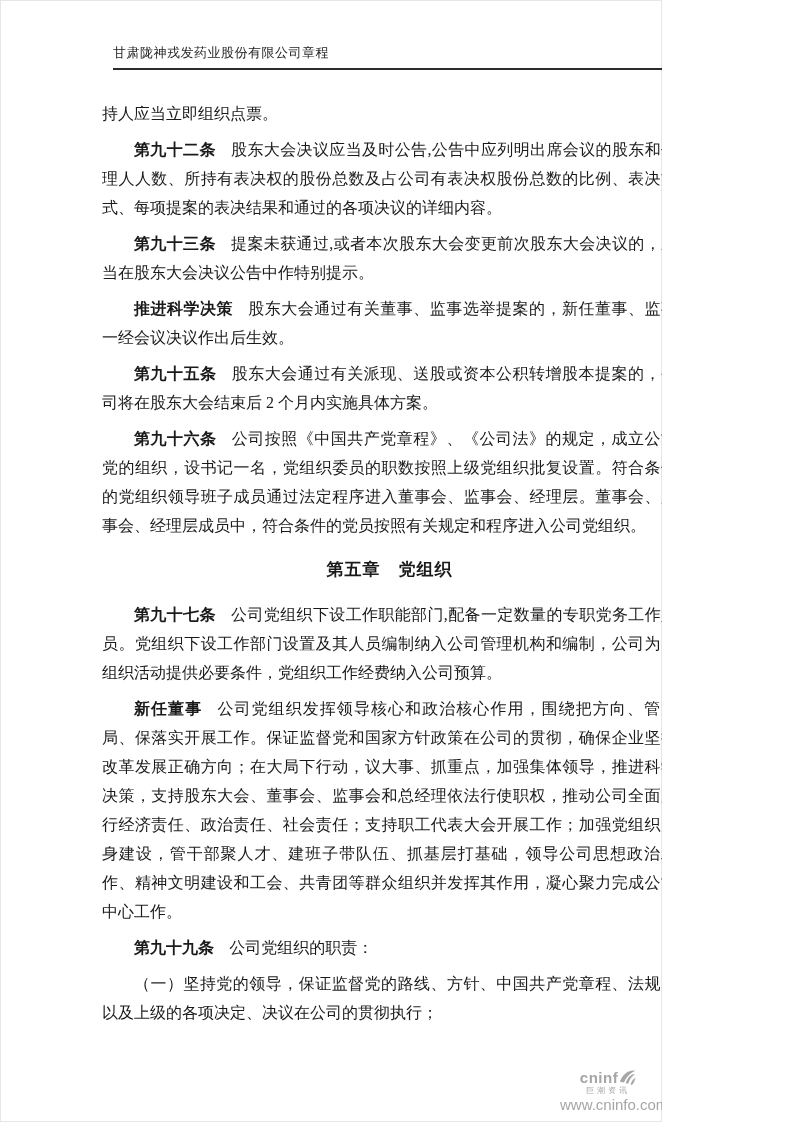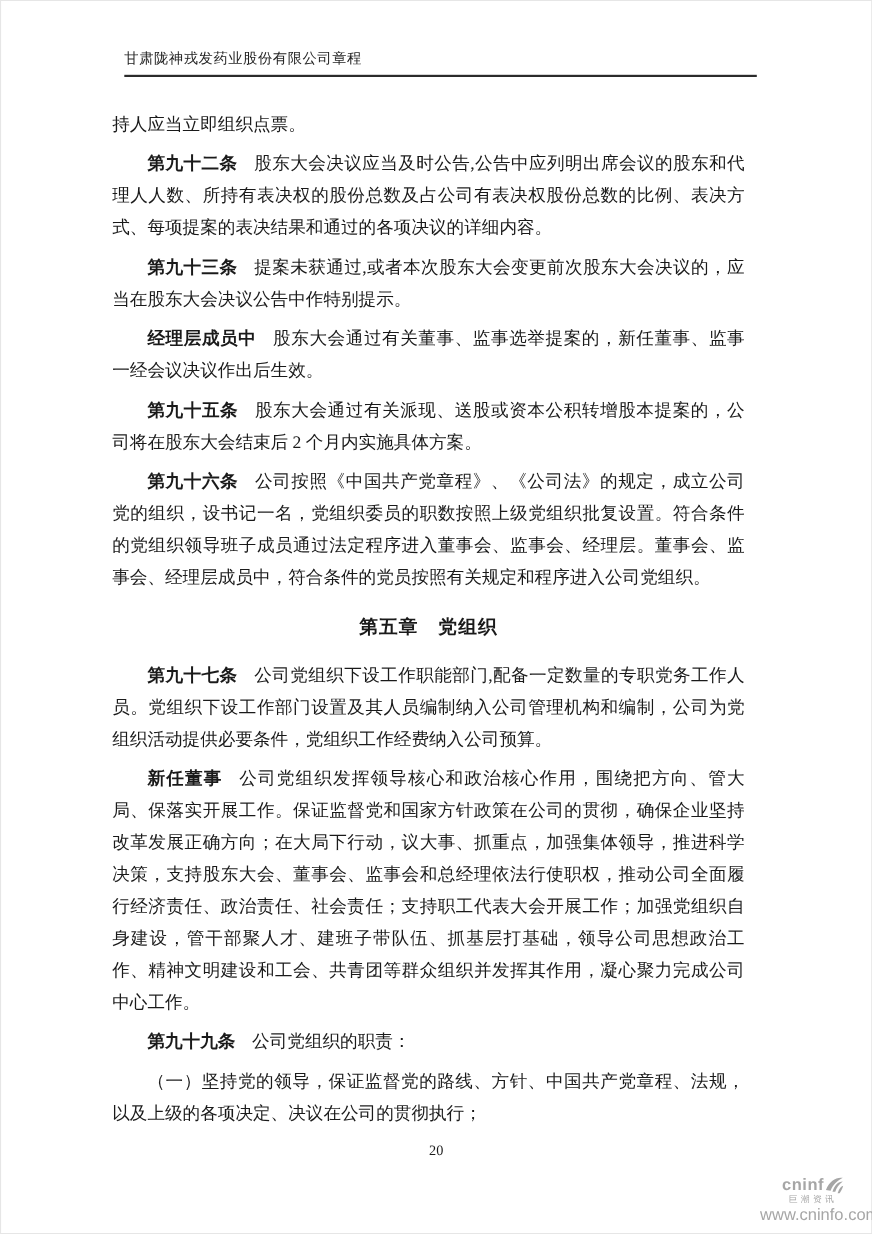--- a/index.html
+++ b/index.html
@@ -1,18 +1,18 @@
 <!DOCTYPE html>
 <html><head>
 <meta charset="utf-8">
 <style>
   html,body { margin:0; padding:0; background:#ffffff; }
   .page {
     position:relative;
-    width:793px; height:1122px;
+    width:662px; height:1122px;
     background:#ffffff;
     font-family:"Liberation Serif","DejaVu Serif",serif;
     color:#1a1a1a;
     overflow:hidden;
     box-shadow: inset 0 0 0 1px #e6e6e6;
   }
   .page-header {
     position:absolute; left:113px; top:44px; width:575px;
     border-bottom:2px solid #2b2b2b;
     padding-bottom:6px;
@@ -64,32 +64,31 @@
 
   <header class="page-header">
     <div class="header-title">甘肃陇神戎发药业股份有限公司章程</div>
   </header>
 
   <main class="doc-body">
     <div id="blocks">
         <p class="block continuation">持人应当立即组织点票。</p>
         <p class="block article"><span class="term">第九十二条</span>股东大会决议应当及时公告,公告中应列明出席会议的股东和代理人人数、所持有表决权的股份总数及占公司有表决权股份总数的比例、表决方式、每项提案的表决结果和通过的各项决议的详细内容。</p>
         <p class="block article"><span class="term">第九十三条</span>提案未获通过,或者本次股东大会变更前次股东大会决议的，应当在股东大会决议公告中作特别提示。</p>
-        <p class="block article"><span class="term">经理层成员中</span>股东大会通过有关董事、监事选举提案的，新任董事、监事一经会议决议作出后生效。</p>
+        <p class="block article"><span class="term">推进科学决策</span>股东大会通过有关董事、监事选举提案的，新任董事、监事一经会议决议作出后生效。</p>
         <p class="block article"><span class="term">第九十五条</span>股东大会通过有关派现、送股或资本公积转增股本提案的，公司将在股东大会结束后 2 个月内实施具体方案。</p>
         <p class="block article"><span class="term">第九十六条</span>公司按照《中国共产党章程》、《公司法》的规定，成立公司党的组织，设书记一名，党组织委员的职数按照上级党组织批复设置。符合条件的党组织领导班子成员通过法定程序进入董事会、监事会、经理层。董事会、监事会、经理层成员中，符合条件的党员按照有关规定和程序进入公司党组织。</p>
         <p class="block chapter">第五章　党组织</p>
         <p class="block article"><span class="term">第九十七条</span>公司党组织下设工作职能部门,配备一定数量的专职党务工作人员。党组织下设工作部门设置及其人员编制纳入公司管理机构和编制，公司为党组织活动提供必要条件，党组织工作经费纳入公司预算。</p>
         <p class="block article"><span class="term">新任董事</span>公司党组织发挥领导核心和政治核心作用，围绕把方向、管大局、保落实开展工作。保证监督党和国家方针政策在公司的贯彻，确保企业坚持改革发展正确方向；在大局下行动，议大事、抓重点，加强集体领导，推进科学决策，支持股东大会、董事会、监事会和总经理依法行使职权，推动公司全面履行经济责任、政治责任、社会责任；支持职工代表大会开展工作；加强党组织自身建设，管干部聚人才、建班子带队伍、抓基层打基础，领导公司思想政治工作、精神文明建设和工会、共青团等群众组织并发挥其作用，凝心聚力完成公司中心工作。</p>
         <p class="block article"><span class="term">第九十九条</span>公司党组织的职责：</p>
         <p class="block clause">（一）坚持党的领导，保证监督党的路线、方针、中国共产党章程、法规，以及上级的各项决定、决议在公司的贯彻执行；</p>
       </div>
   </main>
 
-  <div class="page-number">20</div>
 
   <div class="cninfo-logo">
     <div class="logo-top">
       <span>cninf</span>
       <svg width="17" height="17" viewBox="0 0 20 20" aria-hidden="true">
         <g fill="#a6a6a6">
           <path d="M1,15 C5,5 12,1 19,2 C13,5 8,10 6,16 Z"></path>
           <path d="M8,17 C10,10 14,6 19,6 C15,9 12,13 11,17 Z"></path>
           <path d="M13.5,18.5 C15,13.5 17,11 19.5,10.5 C18.5,14 17,16.5 15.5,18.5 Z"></path>
         </g>

